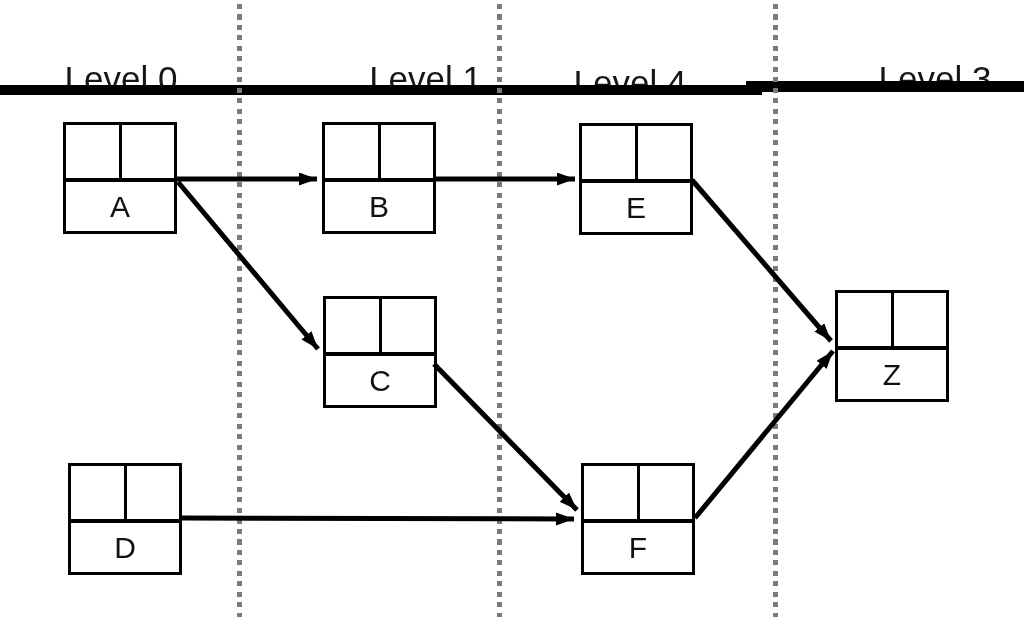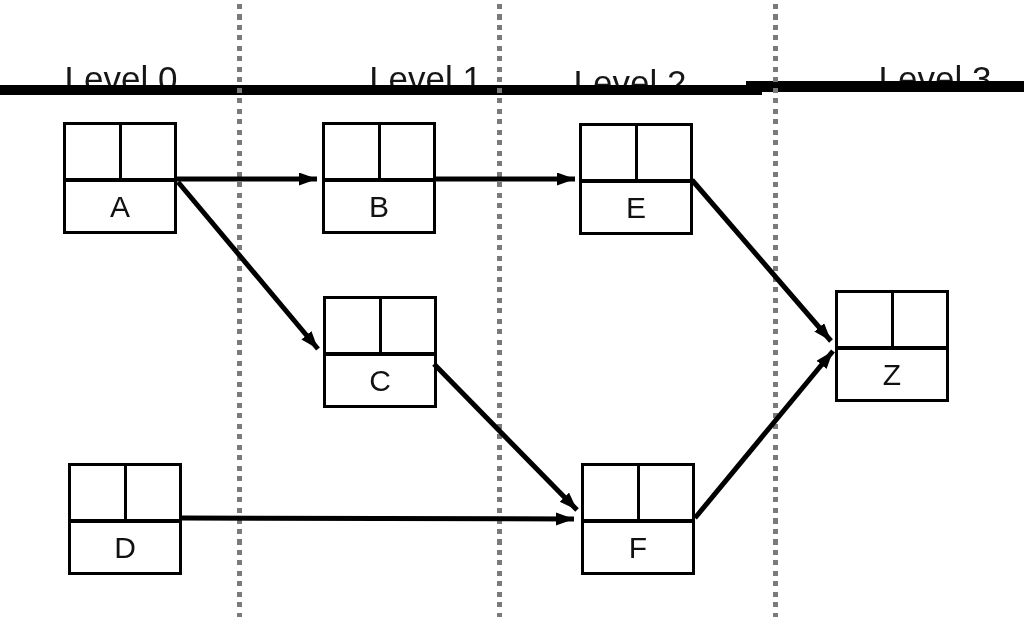--- a/index.html
+++ b/index.html
@@ -29,21 +29,21 @@
   }
   #edges{position:absolute;left:0;top:0;pointer-events:none;}
 </style>
 </head>
 <body>
 
 <div id="stage">
 
   <div class="level-label" style="left:11px;">Level 0</div>
   <div class="level-label" style="left:262px;text-align:right;">Level 1</div>
-  <div class="level-label" style="left:520px;top:26px;">Level 2</div>
+  <div class="level-label" style="left:520px;top:26px;">Level 4</div>
   <div class="level-label" style="left:825px;">Level 3</div>
 
   <div class="rule-seg" style="left:0;top:85px;width:762px;height:10px;"></div>
   <div class="rule-seg" style="left:746px;top:81px;width:278px;height:11px;"></div>
 
   <div class="separator" style="left:237px;"></div>
   <div class="separator" style="left:497px;"></div>
   <div class="separator" style="left:773px;"></div>
 
   <div class="node" style="left:63px;top:122px;">

